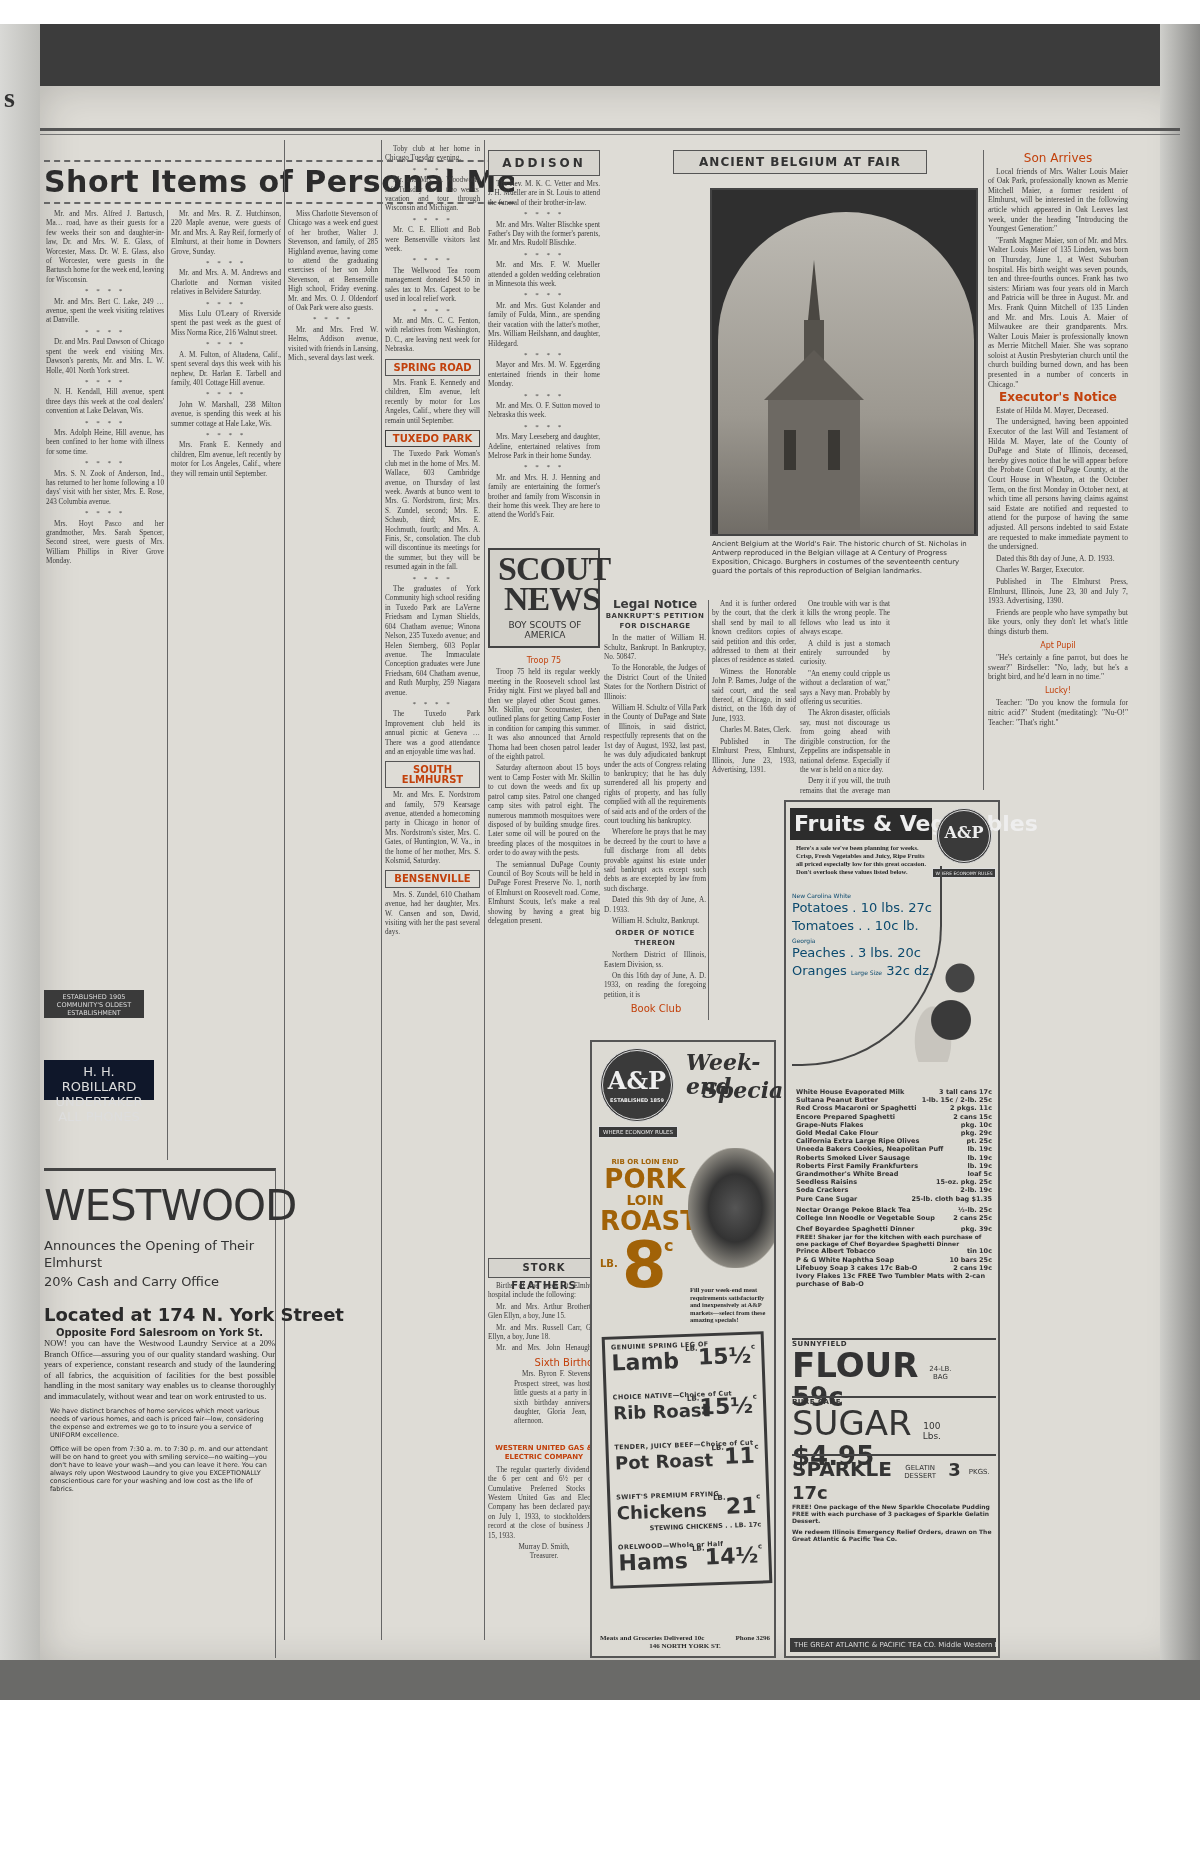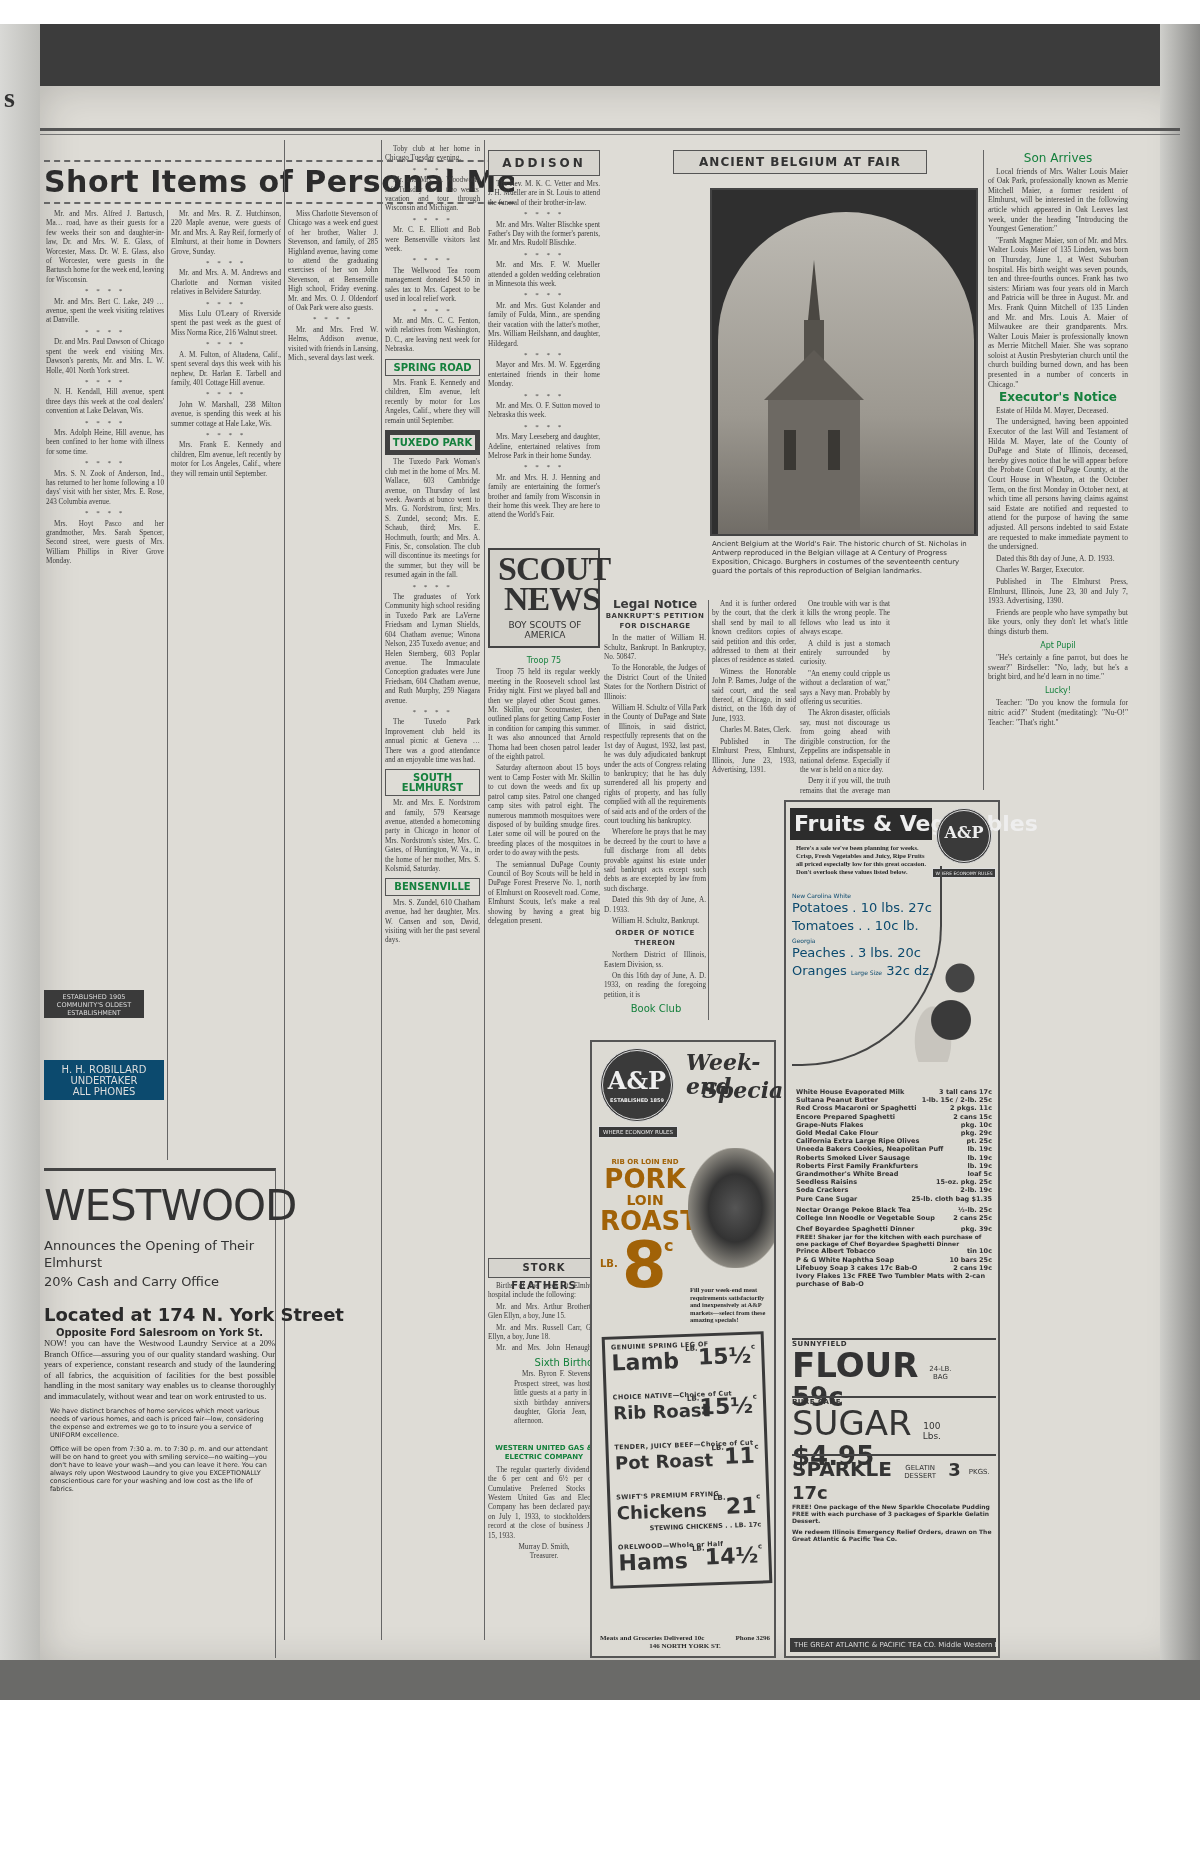--- a/index.html
+++ b/index.html
@@ -38,21 +38,21 @@
   .scout-sub { position: absolute; left: 26px; top: 70px; font-family: "DejaVu Sans", sans-serif; font-size: 9px; line-height: 10px; text-align: center; color: #333; }
 
   .laundry-ad { position: absolute; left: 44px; top: 1168px; width: 232px; height: 490px; border-top: 3px solid #444; border-right: 1px solid #666; }
   .laundry-name { font-family: "DejaVu Sans", sans-serif; font-size: 42px; line-height: 42px; color: #333; letter-spacing: -1px; margin-top: 14px; white-space: nowrap; }
   .laundry-sub { font-family: "DejaVu Sans", sans-serif; font-size: 13px; line-height: 17px; text-align: left; color: #333; margin-top: 10px; }
   .laundry-loc { font-family: "DejaVu Sans", sans-serif; font-size: 18px; font-weight: bold; margin-top: 14px; white-space: nowrap; }
   .laundry-opp { font-family: "DejaVu Sans", sans-serif; font-size: 10px; font-weight: bold; text-align: center; margin-top: 2px; }
   .laundry-body { font-size: 8.5px; line-height: 10.5px; margin-top: 0; text-align: justify; }
   .laundry-small { font-family: "DejaVu Sans", sans-serif; font-size: 6.5px; line-height: 8px; margin-top: 6px; padding: 0 6px; }
 
-  .undertaker { position: absolute; left: 44px; top: 1060px; width: 120px; height: 40px; background: #0c4a6e; color: #ddd; font-family: "DejaVu Sans", sans-serif; font-size: 10px; text-align: center; padding-top: 4px; }
+  .undertaker { position: absolute; left: 44px; top: 1060px; width: 110px; height: 40px; background: #0f172a; color: #ddd; font-family: "DejaVu Sans", sans-serif; font-size: 13px; text-align: center; padding-top: 4px; }
   .oldest-box { position: absolute; left: 44px; top: 990px; width: 100px; height: 28px; background: #3a3a3a; color: #ddd; font-family: "DejaVu Sans", sans-serif; font-size: 6.5px; text-align: center; padding-top: 3px; line-height: 8px; }
 
   .ap-ad1 { position: absolute; left: 590px; top: 1040px; width: 186px; height: 618px; border: 2px solid #555; background: #dcdad3; }
   .ap-logo { position: absolute; width: 74px; height: 74px; border-radius: 50%; background: #3a3a3a; color: #eee; font-family: "DejaVu Serif", serif; font-weight: bold; font-size: 24px; text-align: center; line-height: 60px; border: 3px double #ddd; }
   .ap-logo small { position: absolute; left: 0; width: 100%; top: 46px; font-size: 5px; line-height: 6px; font-family: "DejaVu Sans", sans-serif; }
   .ap-tag { position: absolute; background: #3a3a3a; color: #eee; font-family: "DejaVu Sans", sans-serif; font-size: 5.5px; text-align: center; border: 1px solid #ddd; }
   .weekend { position: absolute; left: 94px; top: 8px; font-family: "DejaVu Serif", serif; font-style: italic; font-weight: bold; font-size: 22px; line-height: 24px; color: #333; }
   .pork-stack { position: absolute; left: 8px; top: 116px; width: 90px; text-align: center; font-family: "DejaVu Sans", sans-serif; font-weight: bold; color: #a16207; }
   .meat-img { position: absolute; left: 96px; top: 106px; width: 86px; height: 120px; background: radial-gradient(ellipse at 55% 50%, #555 0%, #333 40%, #8a877f 70%, transparent 72%); }
   .price-box { position: absolute; left: 14px; top: 292px; width: 162px; height: 252px; border: 3px solid #3a3a3a; transform: rotate(-2deg); background: #dedcd5; }
@@ -77,21 +77,21 @@
   .big-row { position: absolute; left: 6px; width: 204px; font-family: "DejaVu Sans", sans-serif; color: #333; border-top: 2px solid #444; }
   .big-row .tag { font-size: 7px; font-weight: bold; letter-spacing: 0.5px; }
   .big-row .word { font-size: 34px; font-weight: bold; line-height: 34px; display: inline-block; }
   .big-row .unit { font-size: 7px; display: inline-block; text-align: center; vertical-align: middle; margin: 0 3px; line-height: 8px; }
   .big-row .amt { font-size: 26px; font-weight: bold; display: inline-block; }
   .ap-banner { position: absolute; left: 4px; bottom: 4px; width: 206px; height: 14px; background: #3a3a3a; color: #ddd; font-family: "DejaVu Sans", sans-serif; font-size: 7px; line-height: 14px; padding-left: 4px; white-space: nowrap; overflow: hidden; }
 
   .photo-cap { left: 712px; top: 540px; width: 266px; }
   .legal-head { font-family: "DejaVu Sans", sans-serif; font-weight: bold; font-size: 12px; text-align: center; }
   .legal-sub { font-family: "DejaVu Sans", sans-serif; font-weight: bold; font-size: 7px; text-align: center; letter-spacing: 0.5px; margin: 3px 0; }
-  .side-head { font-family: "DejaVu Sans", sans-serif; font-size: 10px; text-align: center; margin: 4px 0 3px 0; color: #15803d; }
+  .side-head { font-family: "DejaVu Sans", sans-serif; font-size: 10px; text-align: center; margin: 4px 0 3px 0; color: #c2410c; }
   .side-head.b { font-weight: bold; }
 </style>
 </head>
 <body>
 
 <div class="scan-frame"></div>
 <div class="left-page-strip">
   <div class="left-strip-inner">s</div>
 </div>
 <div class="paper"></div>
@@ -158,21 +158,21 @@
   <div class="stars">* * * *</div>
   <p>Mr. and Mrs. R. Woodworth left Tuesday for a two weeks' vacation and tour through Wisconsin and Michigan.</p>
   <div class="stars">* * * *</div>
   <p>Mr. C. E. Elliott and Bob were Bensenville visitors last week.</p>
   <div class="stars">* * * *</div>
   <p>The Wellwood Tea room management donated $4.50 in sales tax to Mrs. Capeot to be used in local relief work.</p>
   <div class="stars">* * * *</div>
   <p>Mr. and Mrs. C. C. Fenton, with relatives from Washington, D. C., are leaving next week for Nebraska.</p>
   <div class="side-head b" style="border:1px solid #555;padding:3px 0;">SPRING ROAD</div>
   <p>Mrs. Frank E. Kennedy and children, Elm avenue, left recently by motor for Los Angeles, Calif., where they will remain until September.</p>
-  <div class="side-head b" style="border:5px solid #404040;padding:3px 0;">TUXEDO PARK</div>
+  <div class="side-head b" style="border:1px solid #404040;padding:3px 0;">TUXEDO PARK</div>
   <p>The Tuxedo Park Woman's club met in the home of Mrs. M. Wallace, 603 Cambridge avenue, on Thursday of last week. Awards at bunco went to Mrs. G. Nordstrom, first; Mrs. S. Zundel, second; Mrs. E. Schaub, third; Mrs. E. Hochmuth, fourth; and Mrs. A. Finis, Sr., consolation. The club will discontinue its meetings for the summer, but they will be resumed again in the fall.</p>
   <div class="stars">* * * *</div>
   <p>The graduates of York Community high school residing in Tuxedo Park are LaVerne Friedsam and Lyman Shields, 604 Chatham avenue; Winona Nelson, 235 Tuxedo avenue; and Helen Sternberg, 603 Poplar avenue. The Immaculate Conception graduates were June Friedsam, 604 Chatham avenue, and Ruth Murphy, 259 Niagara avenue.</p>
   <div class="stars">* * * *</div>
   <p>The Tuxedo Park Improvement club held its annual picnic at Geneva … There was a good attendance and an enjoyable time was had.</p>
   <div class="side-head b" style="border:1px solid #555;padding:3px 0;">SOUTH ELMHURST</div>
   <p>Mr. and Mrs. E. Nordstrom and family, 579 Kearsage avenue, attended a homecoming party in Chicago in honor of Mrs. Nordstrom's sister, Mrs. C. Gates, of Huntington, W. Va., in the home of her mother, Mrs. S. Kolsmid, Saturday.</p>
   <div class="side-head b" style="border:1px solid #555;padding:3px 0;">BENSENVILLE</div>
   <p>Mrs. S. Zundel, 610 Chatham avenue, had her daughter, Mrs. W. Cansen and son, David, visiting with her the past several days.</p>
 </div>

